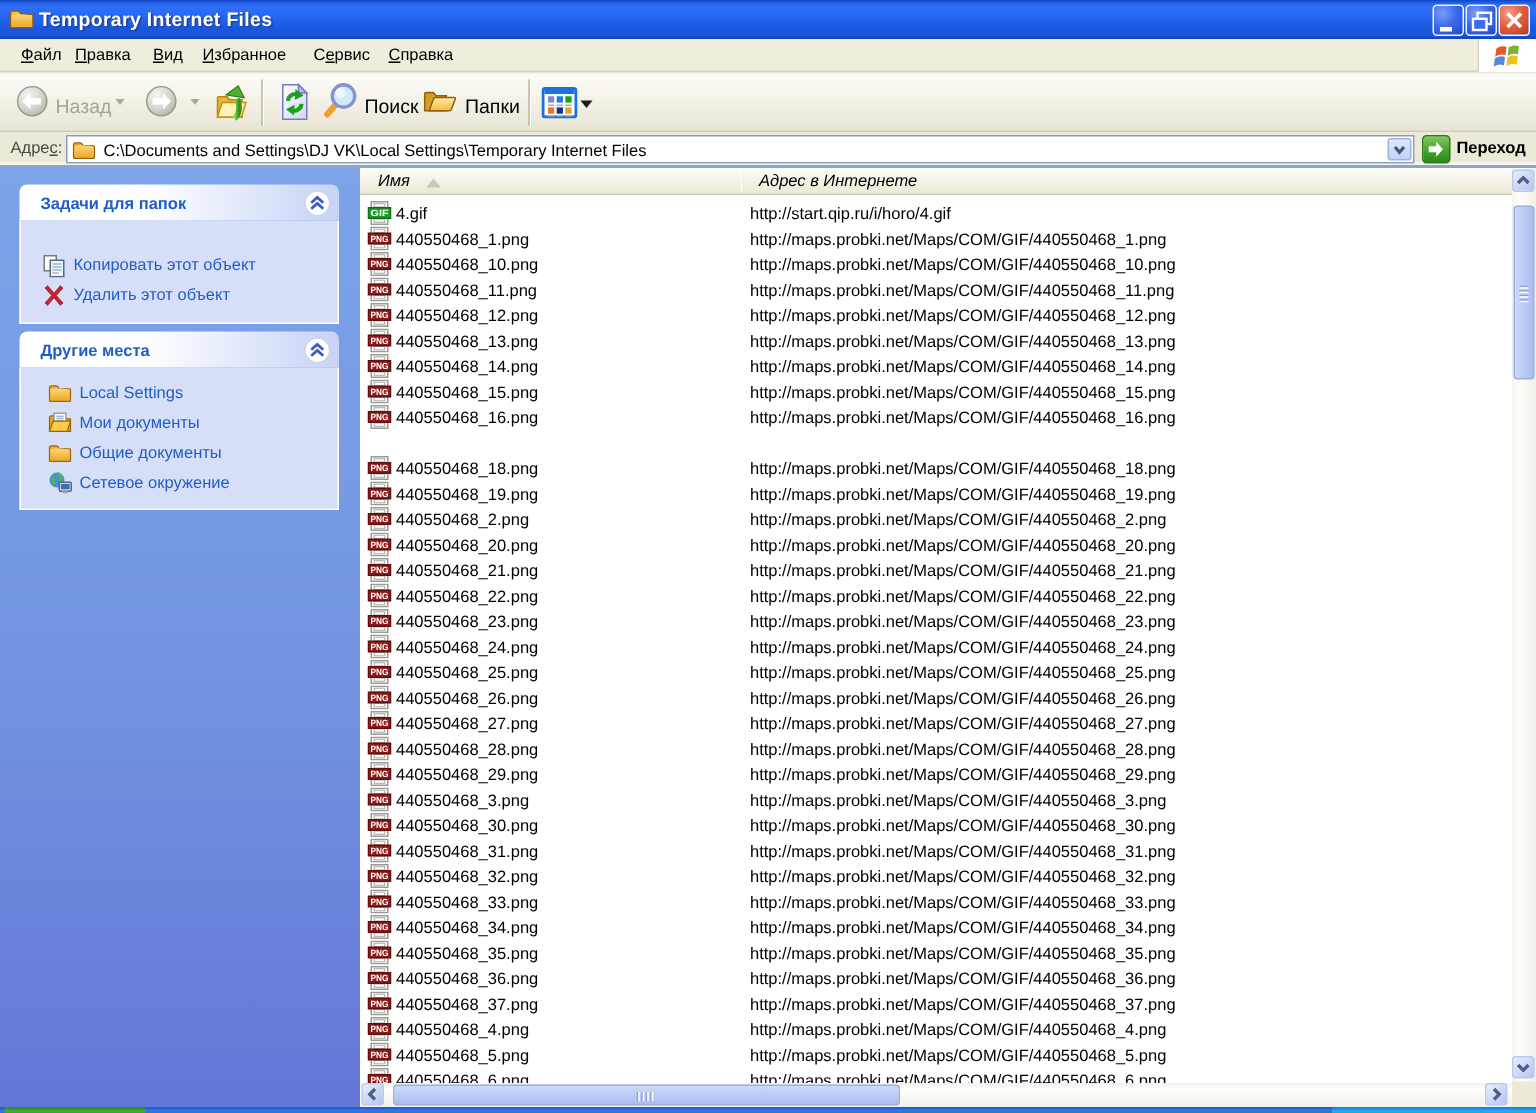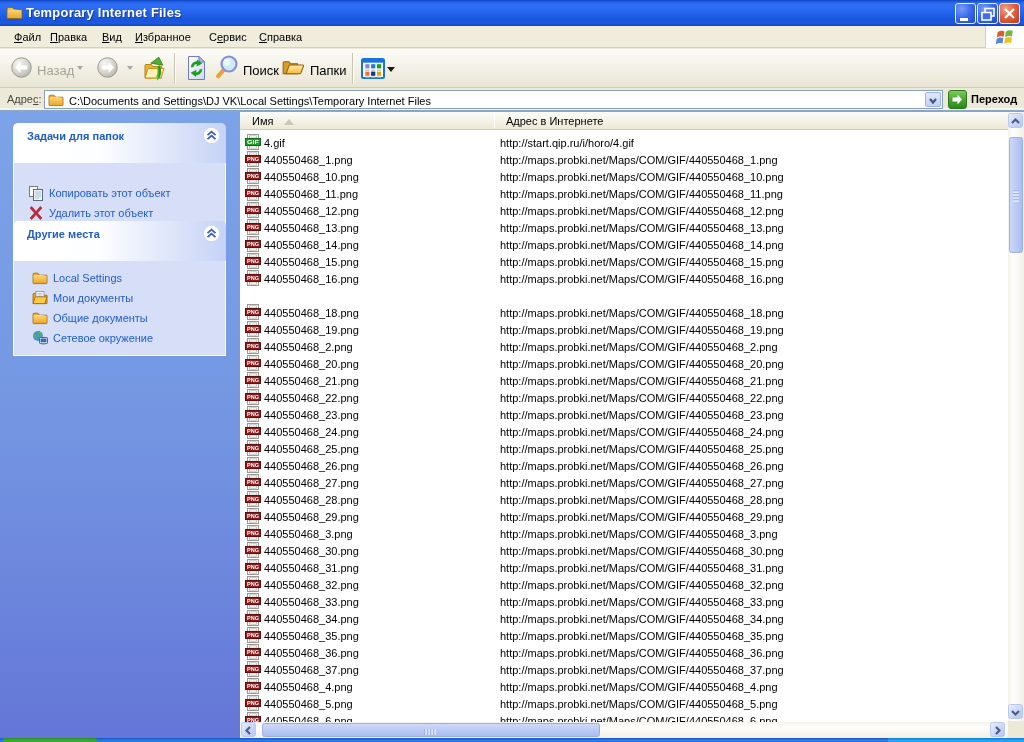--- a/index.html
+++ b/index.html
@@ -28,31 +28,31 @@
 #combo .cfold { position:absolute; left:3px; top:1px; }
 #combo .ctext { position:absolute; left:24px; top:3.5px; font-size:11px; color:#000; white-space:pre; }
 #cdrop { position:absolute; right:1px; top:1px; width:16px; height:15px; background:linear-gradient(180deg,#dfe7fa 0%,#c2d1f5 100%); border:1px solid #9fb3e0; border-radius:2px; }
 #gobtn { position:absolute; left:948px; top:2px; width:19px; height:19px; border-radius:3px; background:linear-gradient(180deg,#7fc95e 0%,#46a32e 55%,#2f871c 100%); border:1px solid #2c7a1a; }
 #golabel { position:absolute; left:971px; top:5px; font-size:11px; color:#000;font-weight:bold; }
 #divider { position:absolute; left:0; top:110px; width:1024px; height:2px; background:#8aa5c5; }
 #content { position:absolute; left:0; top:112px; width:1024px; height:626px; }
 #pane { position:absolute; left:0; top:0; width:240px; height:626px;
   background:linear-gradient(180deg,#7ca3e8 0%,#7496e2 50%,#6476d7 100%); }
 .box { position:absolute; left:13px; width:213px; }
-.bhead { position:relative; height:40px; border-radius:5px 5px 0 0;
+.bhead { position:relative; height:24px; border-radius:5px 5px 0 0;
   background:linear-gradient(90deg,#ffffff 0%,#fdfeff 40%,#c6d3f6 100%); }
 .bhead .btitle { position:absolute; left:14px; top:6.5px; font-size:11px; font-weight:bold; color:#215dc6; }
 .bhead svg { position:absolute; right:5px; top:3px; }
 .bbody { background:#d6dff7; border-left:1px solid #fff; border-right:1px solid #fff; border-bottom:1px solid #fff; }
 .pitem { position:relative; height:20px; }
 .pitem .picon { position:absolute; left:14px; top:2px; }
 .pitem .ptext { position:absolute; left:35px; top:4px; font-size:11px; color:#215dc6; }
 #list { position:absolute; left:240px; top:0; width:768px; height:610px; background:#fff; overflow:hidden; }
 #lhead { position:absolute; left:0; top:0; width:768px; height:18px;
-  background:linear-gradient(180deg,#fcfcf9 0%,#f4f2e6 55%,#ebe8d6 100%); border-bottom:1px solid #cfccb8; }
+  background:linear-gradient(180deg,#fcfcf9 0%,#f4f2e6 55%,#ebe8d6 100%); border-bottom:1px solid #cfccb8;font-style:italic; }
 #lhead .h1 { position:absolute; left:12px; top:3px; font-size:11px; color:#000; }
 #lhead .h2 { position:absolute; left:266px; top:3px; font-size:11px; color:#000; }
 #lhead .hsep { position:absolute; left:254px; top:2px; width:1px; height:14px; background:#c6c2b0; border-right:1px solid #ffffff; }
 #lhead .sort { position:absolute; left:44px; top:6.5px; width:0; height:0; border-left:5px solid transparent; border-right:5px solid transparent; border-bottom:6px solid #cbc8b4; }
 .row { position:absolute; left:0; width:768px; height:17px; }
 .row .ric { position:absolute; left:5px; top:0px; }
 .row .rname { position:absolute; left:24px; top:2.5px; font-size:11px; color:#000; white-space:pre; }
 .row .rurl { position:absolute; left:260px; top:2.5px; font-size:11px; color:#000; white-space:pre; }
 #vscroll { position:absolute; left:1008px; top:0; width:16px; height:609px; background:linear-gradient(90deg,#f4f2ec 0%,#fefefc 30%,#f2f0e9 100%); }
 #hscroll { position:absolute; left:240px; top:610px; width:768px; height:16px; background:linear-gradient(180deg,#f4f2ec 0%,#fefefc 30%,#f2f0e9 100%); }

